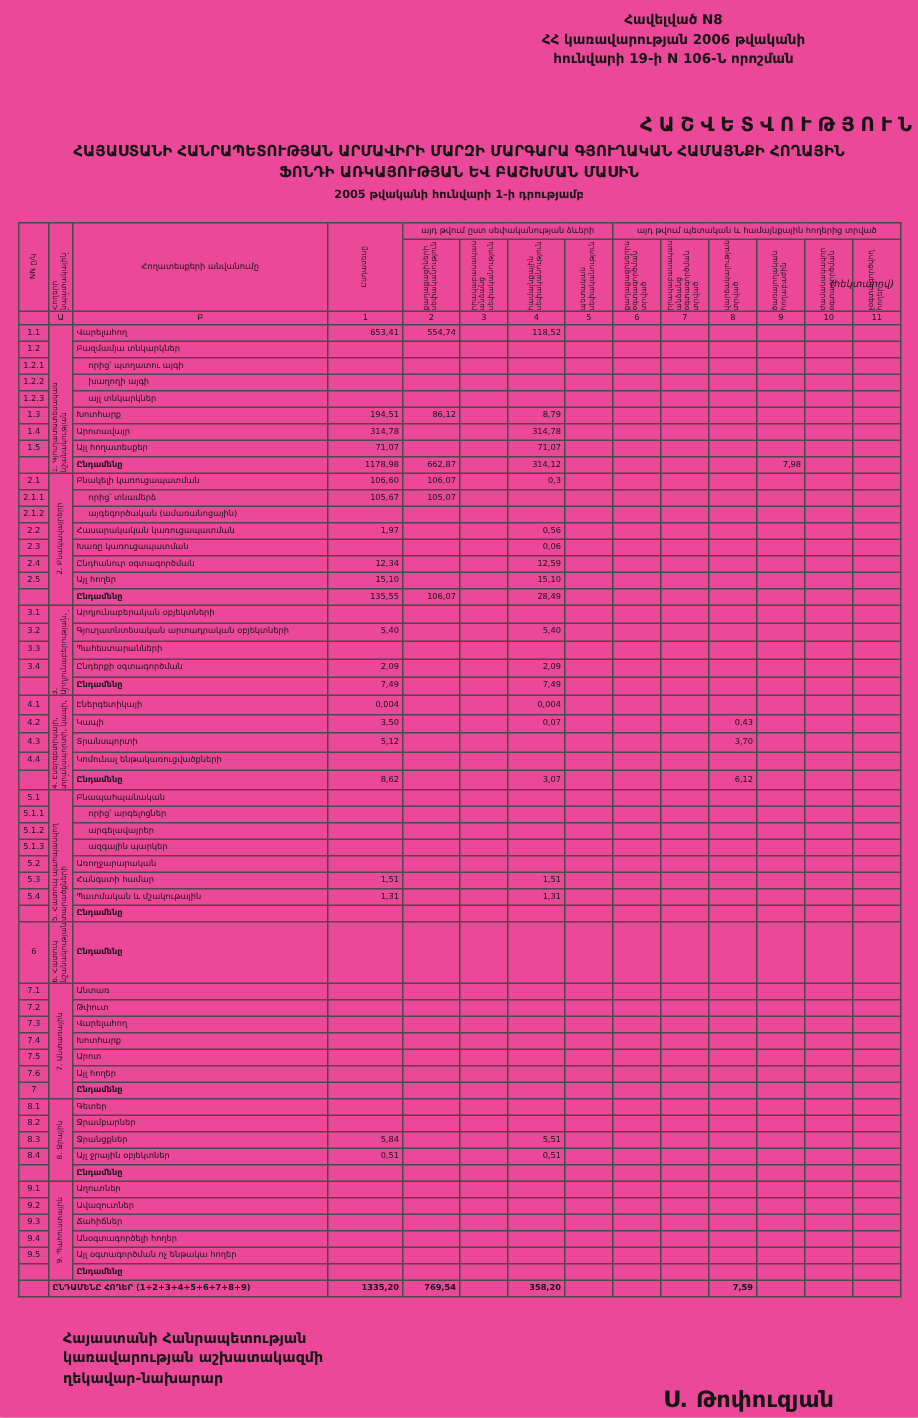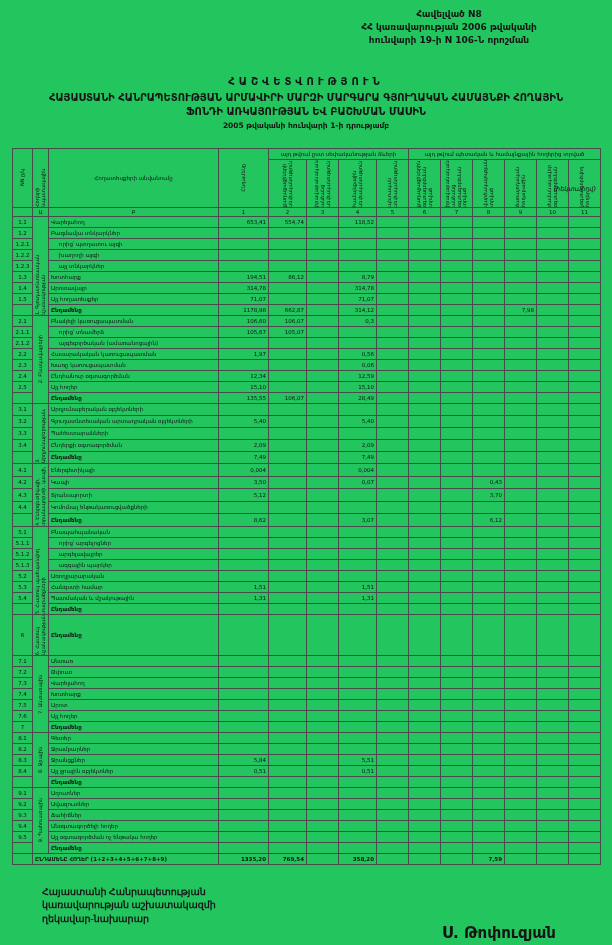--- a/index.html
+++ b/index.html
@@ -1,21 +1,21 @@
 <!DOCTYPE html>
 <html><head>
 <meta charset="utf-8">
 <style>
   html,body{margin:0;padding:0;background:#d8d8d4;}
-  .page{position:relative;width:612px;height:945px;background:#22c55e;color:#141414;
+  .page{position:relative;width:612px;height:945px;background:#ec4899;color:#141414;
         font-family:"DejaVu Sans",sans-serif;overflow:hidden;box-shadow:0 0 4px rgba(0,0,0,.4);}
   .appendix{position:absolute;top:8px;right:8px;width:310px;text-align:center;
             font-weight:bold;font-size:9px;line-height:1.45;}
   .title{position:absolute;top:76px;left:0;width:100%;text-align:center;font-weight:bold;}
-  .title .t1{font-size:10px;letter-spacing:4px;margin-bottom:4px;}
+  .title .t1{font-size:13px;letter-spacing:4px;margin-bottom:4px;text-align:right;}
   .title .t2,.title .t3{font-size:10px;line-height:1.4;}
   .title .t4{font-size:7.5px;margin-top:2px;}
   .unit-note{position:absolute;top:137px;right:16px;font-size:6.5px;font-style:italic;margin-top:48px;}
   table.report{position:absolute;top:148px;left:12px;border-collapse:collapse;table-layout:fixed;
                width:588px;}
   table.report th,table.report td{border:1px solid #4a4a4a;padding:0 2px;font-size:5.5px;
                line-height:1.15;height:11px;overflow:hidden;box-sizing:border-box;
                font-weight:normal;vertical-align:middle;}
   th.band{font-size:5px;height:13px;text-align:center;}
   th.vhead{height:74px;vertical-align:bottom;text-align:center;}
@@ -24,21 +24,21 @@
         white-space:normal;text-align:left;}
   td.groupcell{vertical-align:middle;}
   td.groupcell .vert{max-height:none;font-size:5px;}
   tr.numrow th{height:9px;font-size:5.5px;text-align:center;}
   td.nn{text-align:center;font-size:5px;}
   td.lbl{text-align:left;white-space:nowrap;}
   td.lbl.ind{padding-left:10px;}
   td.lbl.tot{font-weight:bold;}
   td.val{text-align:right;padding-right:3px;font-family:"DejaVu Sans",sans-serif;}
   tr.grand td{font-weight:bold;}
-  .footer-left{position:absolute;left:42px;top:886px;font-weight:bold;font-size:9.5px;line-height:1.4;font-family:Liberation Serif, serif;}
+  .footer-left{position:absolute;left:42px;top:886px;font-weight:bold;font-size:9.5px;line-height:1.4;}
   .signature{position:absolute;right:56px;top:924px;font-weight:bold;font-size:15px;}
 </style>
 </head>
 <body>
 
 <div class="page">
 
   <div class="appendix">
     <div>Հավելված N8</div>
     <div>ՀՀ կառավարության 2006 թվականի</div>

